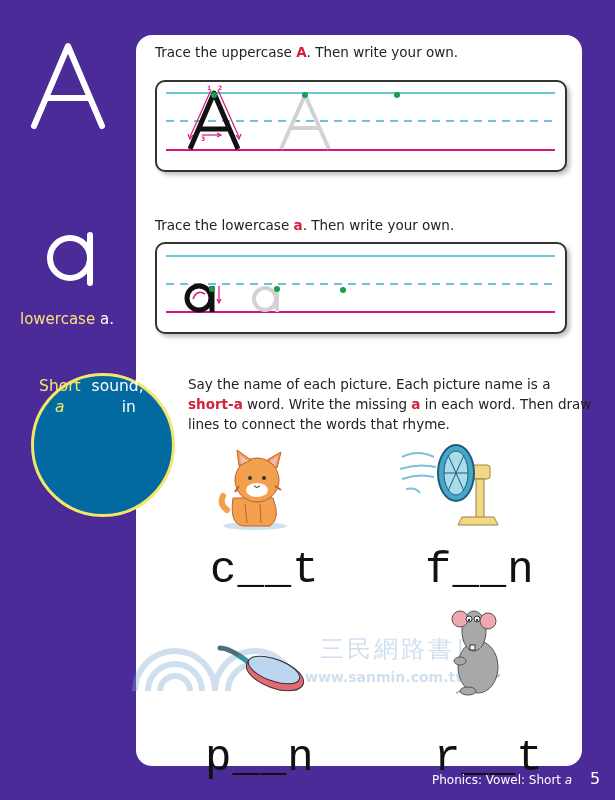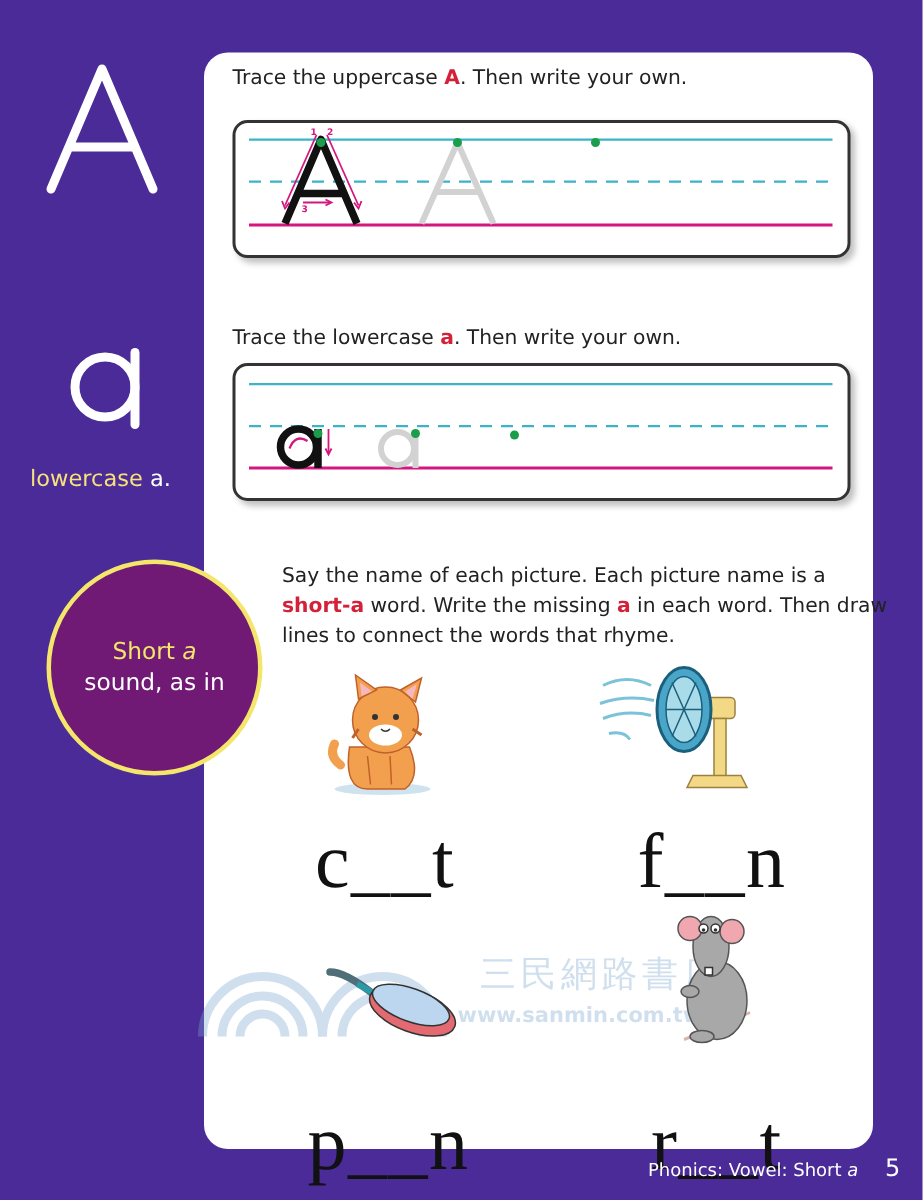--- a/index.html
+++ b/index.html
@@ -4,33 +4,33 @@
 <style>
   html,body{margin:0;padding:0;}
   body{width:615px;height:800px;background:#4a2b98;position:relative;overflow:hidden;font-family:"DejaVu Sans","Liberation Sans",sans-serif;}
   .panel{position:absolute;left:136px;top:35px;width:446px;height:731px;background:#fff;border-radius:16px;}
   .big-upper{position:absolute;left:28px;top:40px;width:80px;height:90px;}
   .big-lower{position:absolute;left:46px;top:225px;width:52px;height:62px;}
   .side-caption{position:absolute;left:20px;color:#f7e27a;font-size:15px;line-height:22px;}
   .side-caption .w{color:#fff;}
   .cap1{top:146px;}
   .cap2{top:308px;}
-  .circle{position:absolute;left:31px;top:373px;width:144px;height:144px;border-radius:50%;background:#701a75;border:3px solid #f3e66a;box-sizing:border-box;color:#fff;text-align:center;font-size:15.5px;line-height:21px;display:flex;flex-direction:column;justify-content:center;}
+  .circle{position:absolute;left:31px;top:373px;width:144px;height:144px;border-radius:50%;background:#0369a1;border:3px solid #f3e66a;box-sizing:border-box;color:#fff;text-align:center;font-size:15.5px;line-height:21px;display:flex;justify-content:center;}
   .circle .y{color:#f3e66a;}
   .circle i{font-style:italic;}
   .instr{position:absolute;left:155px;font-size:13.5px;color:#222;white-space:nowrap;}
   .instr .red{color:#d3213a;font-weight:bold;}
   .i1{top:44px;}
   .i2{top:217px;}
   .i3{top:374px;line-height:20px;white-space:normal;width:410px;left:188px;}
   .box{position:absolute;left:155px;width:408px;height:88px;border:2px solid #333;border-radius:10px;background:#fff;box-shadow:3px 3px 4px rgba(0,0,0,0.25);}
   .box1{top:80px;}
   .box2{top:242px;}
   .box svg{position:absolute;left:0;top:0;}
-  .word{position:absolute;font-size:52px;color:#111;font-family:Liberation Serif, serif;letter-spacing:1px;}
+  .word{position:absolute;font-size:44px;color:#111;font-family:Liberation Mono, monospace;letter-spacing:1px;}
   .pic{position:absolute;}
   .footer{position:absolute;top:773px;left:432px;color:#fff;font-size:12px;}
   .footer i{font-style:italic;}
   .pagenum{position:absolute;top:769px;left:590px;color:#fff;font-size:16px;}
   .watermark{position:absolute;left:130px;top:633px;width:370px;height:60px;opacity:0.35;pointer-events:none;}
   .wm-text{position:absolute;left:190px;top:0px;font-family:"DejaVu Serif",serif;font-size:24px;color:#7aa6cf;letter-spacing:3px;}
   .wm-url{position:absolute;left:175px;top:36px;font-size:14px;color:#7aa6cf;font-weight:bold;}
 </style>
 </head>
 <body>

